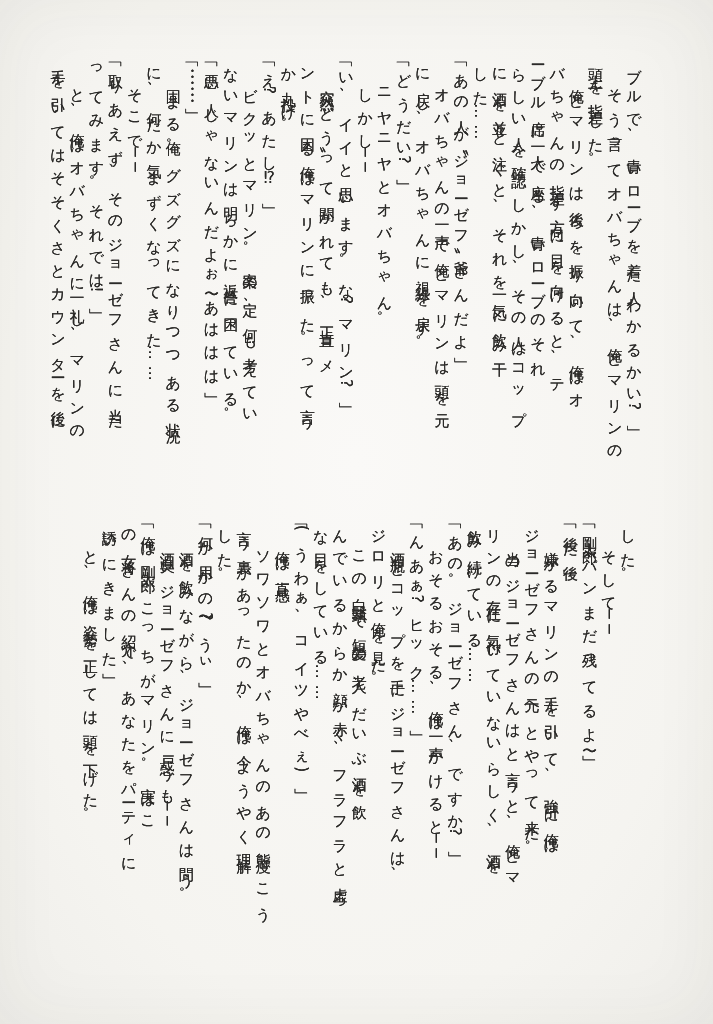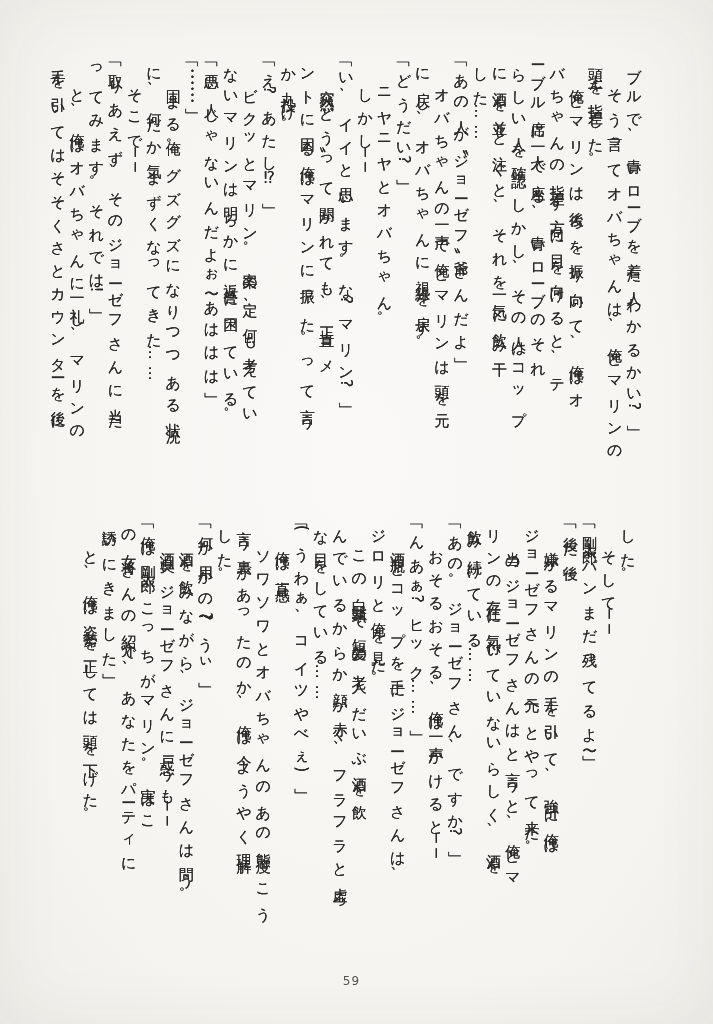--- a/index.html
+++ b/index.html
@@ -123,15 +123,14 @@
       <p class="line">した。</p>
       <p class="line">「何か用かの〜?うぃ」</p>
       <p class="line indent">酒を飲みながら、ジョーゼフさんは問う。</p>
       <p class="line indent">酒臭いジョーゼフさんに戸惑うも──</p>
       <p class="line">「俺は剛太郎。こっちがマリン。実はこ</p>
       <p class="line">の女将さんの紹介で、あなたをパーティに</p>
       <p class="line">誘いにきました」</p>
       <p class="line indent">と、俺は姿勢を正しては頭を下げた。</p>
     </div>
 
-  <div class="page-number">59</div>
 
 </div>
 
 </body></html>

